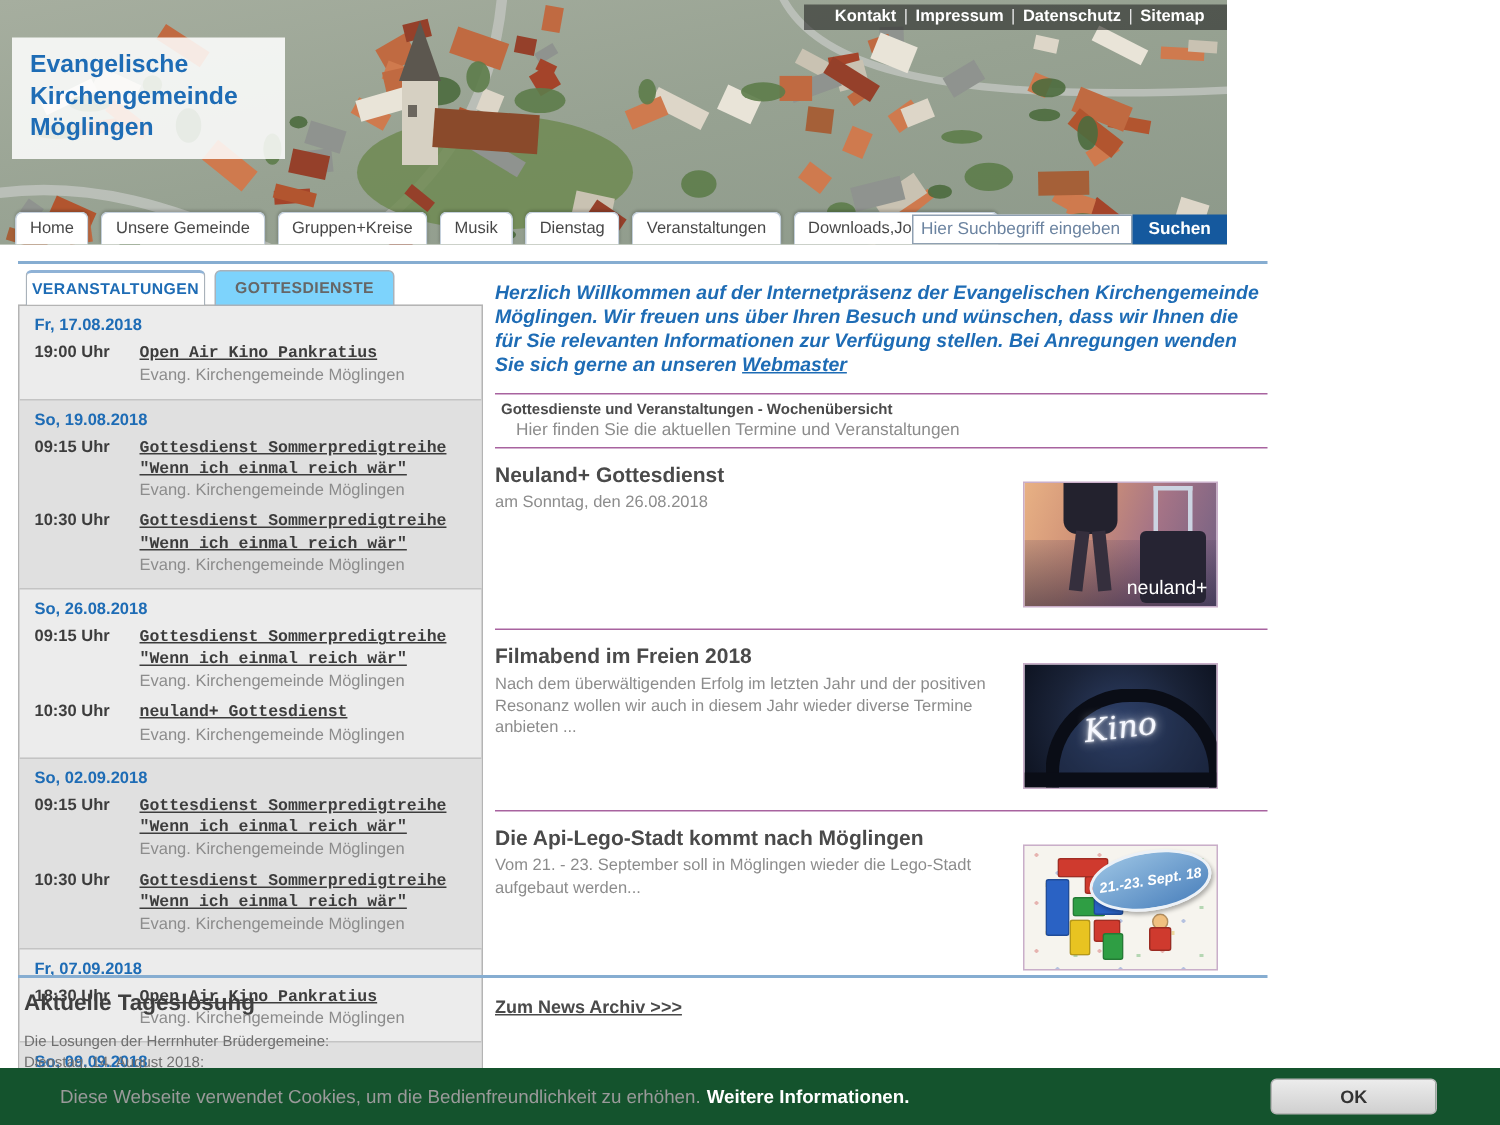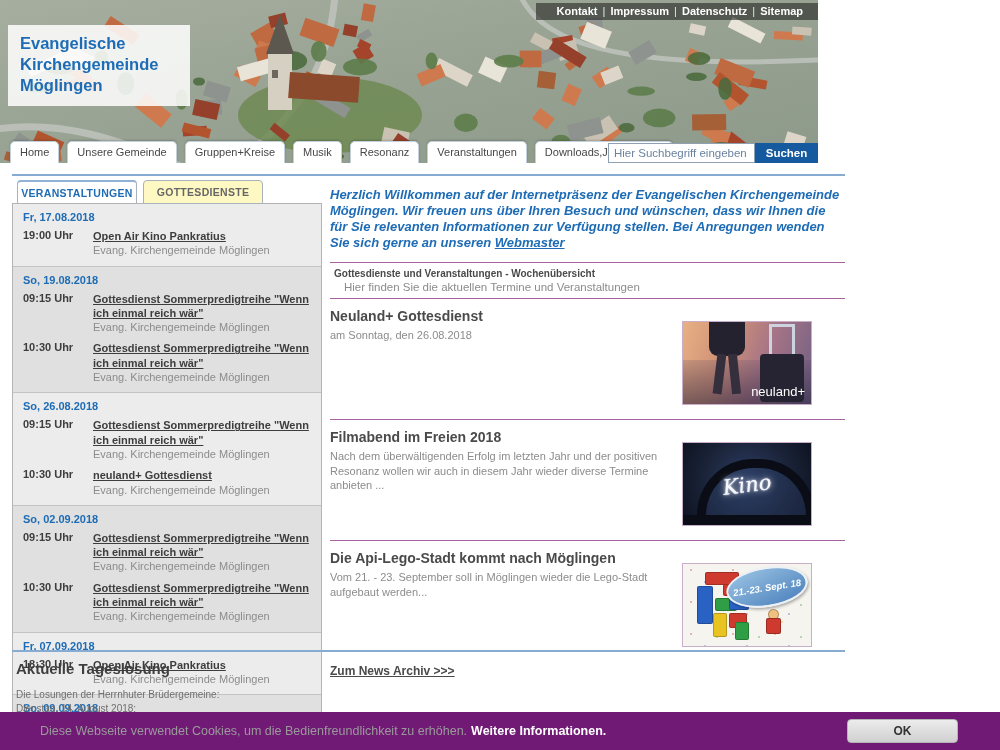--- a/index.html
+++ b/index.html
@@ -34,31 +34,31 @@
   .rule-top{top:174px;}
   .rule-bottom{top:650px;}
 
   
   .sidebar{position:absolute;left:12px;top:180px;width:310px;}
   .side-tabs{display:flex;gap:6px;margin-left:5px;}
   .stab{width:118px;text-align:center;font-size:10.5px;font-weight:bold;
         padding:5px 0 4px;border:1px solid #a9b2ba;border-radius:4px 4px 0 0;
         background:#fff;cursor:pointer;letter-spacing:.3px;}
   .stab.active{color:#1e6cb5;border-top:2px solid #8fb2d6;border-bottom:1px solid #b4b4b4;}
-  .stab.inactive{color:#666;background:#fef9c3;}
+  .stab.inactive{color:#666;background:#7dd3fc;}
   .event-box{border:1px solid #b4b4b4;background:#ececec;margin-top:-1px;}
   .day{padding:5px 10px 6px;border-top:1px solid #c4c4c4;}
   .day:first-child{border-top:none;}
   .day.alt{background:#e0e0e0;}
   .day-date{color:#1e6cb5;font-weight:bold;font-size:11px;margin:2px 0 6px;}
   .ev{display:flex;margin-bottom:7px;}
   .ev:last-child{margin-bottom:2px;}
   .ev-time{width:70px;flex:none;font-weight:bold;font-size:11px;color:#3d3d3d;}
   .ev-main{font-size:11px;width:218px;}
-  .ev-title{font-weight:bold;color:#3d3d3d;text-decoration:underline;cursor:pointer;line-height:1.3;display:inline;}
+  .ev-title{font-weight:bold;color:#3d3d3d;text-decoration:underline;cursor:pointer;line-height:1.3;display:inline;font-family:Liberation Mono, monospace;}
   .ev-org{color:#8c8c8c;line-height:1.3;}
 
   
   .main{position:absolute;left:330px;top:187px;width:515px;}
   .welcome{color:#1e6cb5;font-weight:bold;font-style:italic;font-size:13px;
            line-height:1.22;margin:0 0 12px;}
   .welcome a{color:#1e6cb5;text-decoration:underline;cursor:pointer;}
   .hr-p{border:none;border-top:1px solid #a8639f;margin:5px 0;}
   .sec-title{font-size:10px;font-weight:bold;color:#4a4a4a;margin:4px 4px 2px;}
   .sec-sub{font-size:11.5px;color:#8c8c8c;margin:0 14px 4px;}
@@ -108,21 +108,21 @@
             display:flex;align-items:center;justify-content:center;}
   .lg-badge span{color:#fff;font-size:9.5px;font-style:italic;font-weight:bold;text-align:center;}
   .lg-fig-head{position:absolute;right:32px;bottom:26px;width:9px;height:9px;border-radius:50%;background:#f0c080;border:1px solid rgba(0,0,0,.25);}
   .lg-fig-body{position:absolute;right:30px;bottom:12px;width:13px;height:14px;background:#cf3a2e;border-radius:2px;border:1px solid rgba(0,0,0,.25);}
 
   
   .losung{position:absolute;left:16px;top:660px;}
   .losung h2{font-size:15px;font-weight:bold;color:#3f3f3f;margin:0;}
   .losung .small{font-size:10px;color:#6f6f6f;line-height:1.4;margin-top:11px;}
 
-  .cookiebar{position:absolute;left:0;top:712px;width:1000px;height:38px;background:#701a75;}
+  .cookiebar{position:absolute;left:0;top:712px;width:1000px;height:38px;background:#14532d;}
   .cookie-text{position:absolute;left:40px;top:12px;font-size:12.5px;color:#9a9a9a;}
   .cookie-text a{color:#fff;font-weight:bold;text-decoration:none;cursor:pointer;margin-left:4px;}
   .ok-btn{position:absolute;right:42px;top:7px;width:111px;height:24px;
           background:linear-gradient(#ececec,#d0d0d0);border:1px solid #b5b5b5;
           border-radius:4px;font-weight:bold;font-size:12px;color:#333;cursor:pointer;
           font-family:"Liberation Sans",sans-serif;}
 </style>
 </head>
 <body>
 
@@ -256,21 +256,21 @@
     <div>Evangelische</div>
     <div>Kirchengemeinde</div>
     <div>Möglingen</div>
   </div>
 
   <nav class="tabs">
     <div class="tab">Home</div>
     <div class="tab">Unsere Gemeinde</div>
     <div class="tab">Gruppen+Kreise</div>
     <div class="tab">Musik</div>
-    <div class="tab">Resonanz</div>
+    <div class="tab">Dienstag</div>
     <div class="tab">Veranstaltungen</div>
     <div class="tab">Downloads,Jobs+Archiv</div>
   </nav>
 
   <div class="search">
     <input type="text" placeholder="Hier Suchbegriff eingeben" style="">
     <button>Suchen</button>
   </div>
 </div>
 

